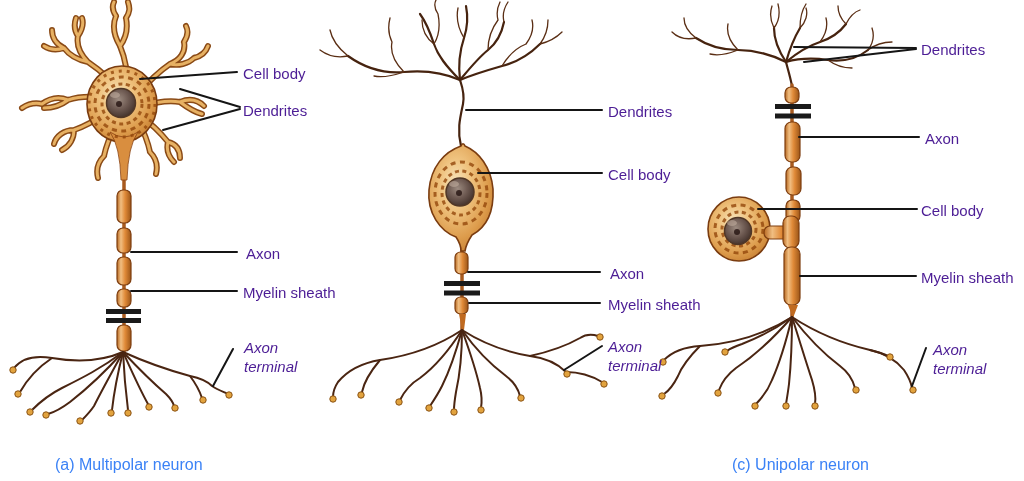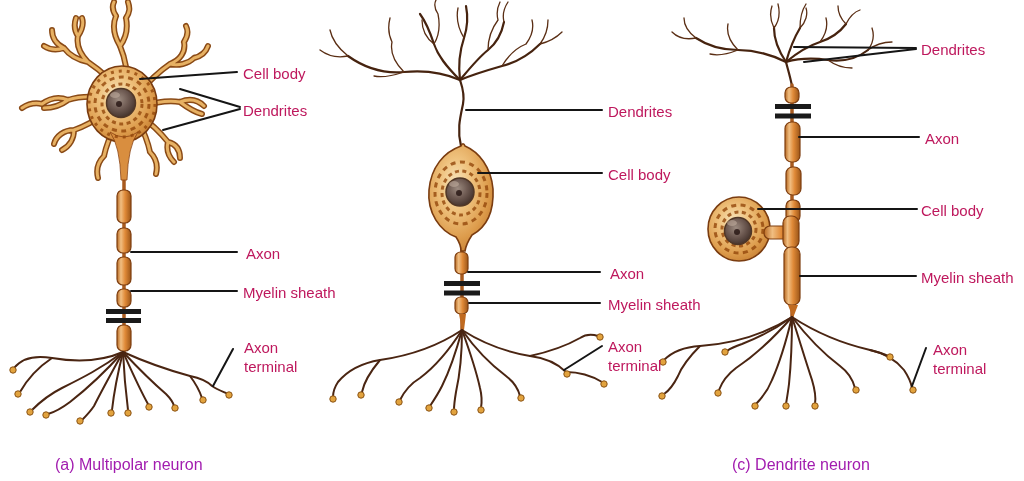--- a/index.html
+++ b/index.html
@@ -1,21 +1,21 @@
 <!DOCTYPE html>
 <html><head>
 <meta charset="utf-8">
 <style>
   html,body{margin:0;padding:0;background:#ffffff;}
   #stage{position:relative;width:1024px;height:481px;background:#ffffff;overflow:hidden;
          font-family:"Liberation Sans",sans-serif;}
   #art{position:absolute;left:0;top:0;}
-  .lbl{position:absolute;font:15px/19px "Liberation Sans",sans-serif;color:#be185d;white-space:nowrap;}
-  .lbl.wrap{white-space:normal;width:74px;}
-  .caption{position:absolute;font:16px/20px "Liberation Sans",sans-serif;color:#a21caf;white-space:nowrap;}
+  .lbl{position:absolute;font:15px/19px "Liberation Sans",sans-serif;color:#4c1d95;white-space:nowrap;}
+  .lbl.wrap{white-space:normal;width:74px;font-style:italic;}
+  .caption{position:absolute;font:16px/20px "Liberation Sans",sans-serif;color:#3b82f6;white-space:nowrap;}
   
   .branch{fill:none;stroke:#46230F;stroke-width:2.2;stroke-linecap:round;stroke-linejoin:round;}
   .twig{fill:none;stroke:#5A2E14;stroke-width:1.3;stroke-linecap:round;}
   .term{fill:none;stroke:#4A2512;stroke-width:2;stroke-linecap:round;}
   .bulb{fill:#E2A33E;stroke:#8A5315;stroke-width:1;}
   .seg{fill:url(#axonGrad);stroke:#7E3E10;stroke-width:1.2;}
   .bar{fill:#1A1A1A;}
   .leader{stroke:#151515;stroke-width:2;fill:none;stroke-linecap:round;}
   .spots{fill:none;stroke:#93470B;stroke-width:3;opacity:.8;}
   .soma{fill:url(#somaGrad);stroke:#7A3C10;stroke-width:1.6;}
@@ -251,14 +251,14 @@
   <div class="lbl" style="left:608px;top:295px">Myelin sheath</div>
   <div class="lbl wrap" style="left:608px;top:337px">Axon terminal</div>
 
   <div class="lbl" style="left:921px;top:40px">Dendrites</div>
   <div class="lbl" style="left:925px;top:129px">Axon</div>
   <div class="lbl" style="left:921px;top:201px">Cell body</div>
   <div class="lbl" style="left:921px;top:268px">Myelin sheath</div>
   <div class="lbl wrap" style="left:933px;top:340px">Axon terminal</div>
 
   <div class="caption" style="left:55px;top:455px">(a) Multipolar neuron</div>
-  <div class="caption" style="left:732px;top:455px">(c) Dendrite neuron</div>
+  <div class="caption" style="left:732px;top:455px">(c) Unipolar neuron</div>
 </div>
 
 </body></html>

